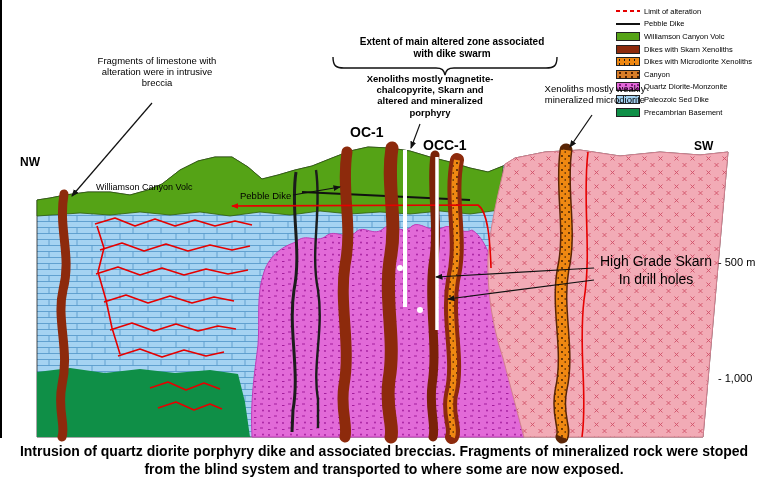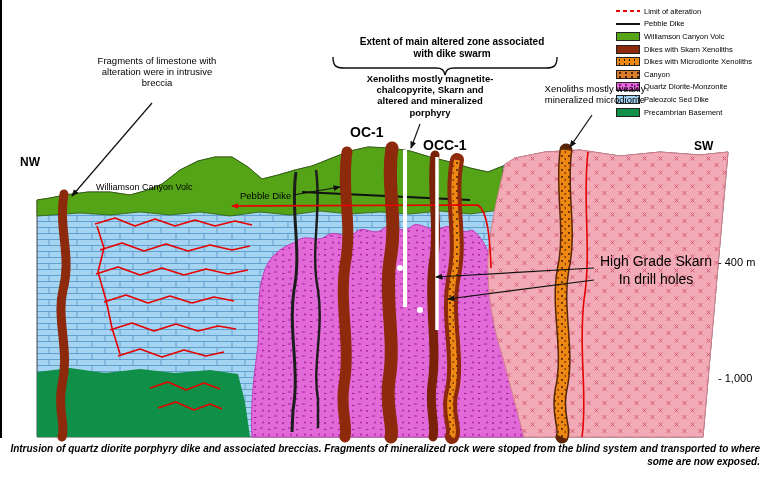--- a/index.html
+++ b/index.html
@@ -12,21 +12,21 @@
 
   .note { position:absolute; text-align:center; line-height:1.18; font-size:9.5px; }
   .note.bold { font-weight:bold; }
   .dir-label { position:absolute; font-size:12px; font-weight:bold; }
   .drill-label { position:absolute; font-size:14px; font-weight:bold; }
   .unit-label { position:absolute; font-size:9px; }
   .skarn-note { position:absolute; font-size:14px; text-align:center; line-height:1.25; }
   .depth-label { position:absolute; font-size:11px; }
   .caption {
     position:absolute; left:8px; right:8px; top:443px;
-    font-size:10px; font-weight:bold; text-align:right; line-height:1.25;font-style:italic;
+    font-size:14px; font-weight:bold; text-align:center; line-height:1.25;
   }
 
   .legend {
     position:absolute; right:2px; top:4px; width:150px;
     background:#fff; padding:1px 0;
   }
   .legend-row { display:flex; align-items:center; height:12.6px; }
   .legend-label { font-size:7.5px; margin-left:4px; white-space:nowrap; }
   .sw { flex:0 0 auto; position:relative; width:24px; height:9px; border:1px solid #222; box-sizing:border-box; }
   .sw-dashed-line, .sw-solid-line { height:2px; border:none; margin-top:0; }
@@ -202,18 +202,18 @@
   <div class="drill-label" style="left:423px; top:137px;">OCC-1</div>
 
   <div class="unit-label" style="left:96px; top:182px;">Williamson Canyon Volc</div>
   <div class="unit-label" style="left:240px; top:190px; font-size:9.5px;">Pebble Dike</div>
 
   <div class="skarn-note" style="left:590px; top:253px; width:132px;">
     <div>High Grade Skarn</div>
     <div>In drill holes</div>
   </div>
 
-  <div class="depth-label" style="left:718px; top:256px;">- 400 m</div>
+  <div class="depth-label" style="left:718px; top:256px;">- 500 m</div>
   <div class="depth-label" style="left:718px; top:372px;">- 1,000</div>
 
   <div class="caption">Intrusion of quartz diorite porphyry dike and associated breccias. Fragments of mineralized rock were stoped from the blind system and transported to where some are now exposed.</div>
 
 </div>
 
 </body></html>

